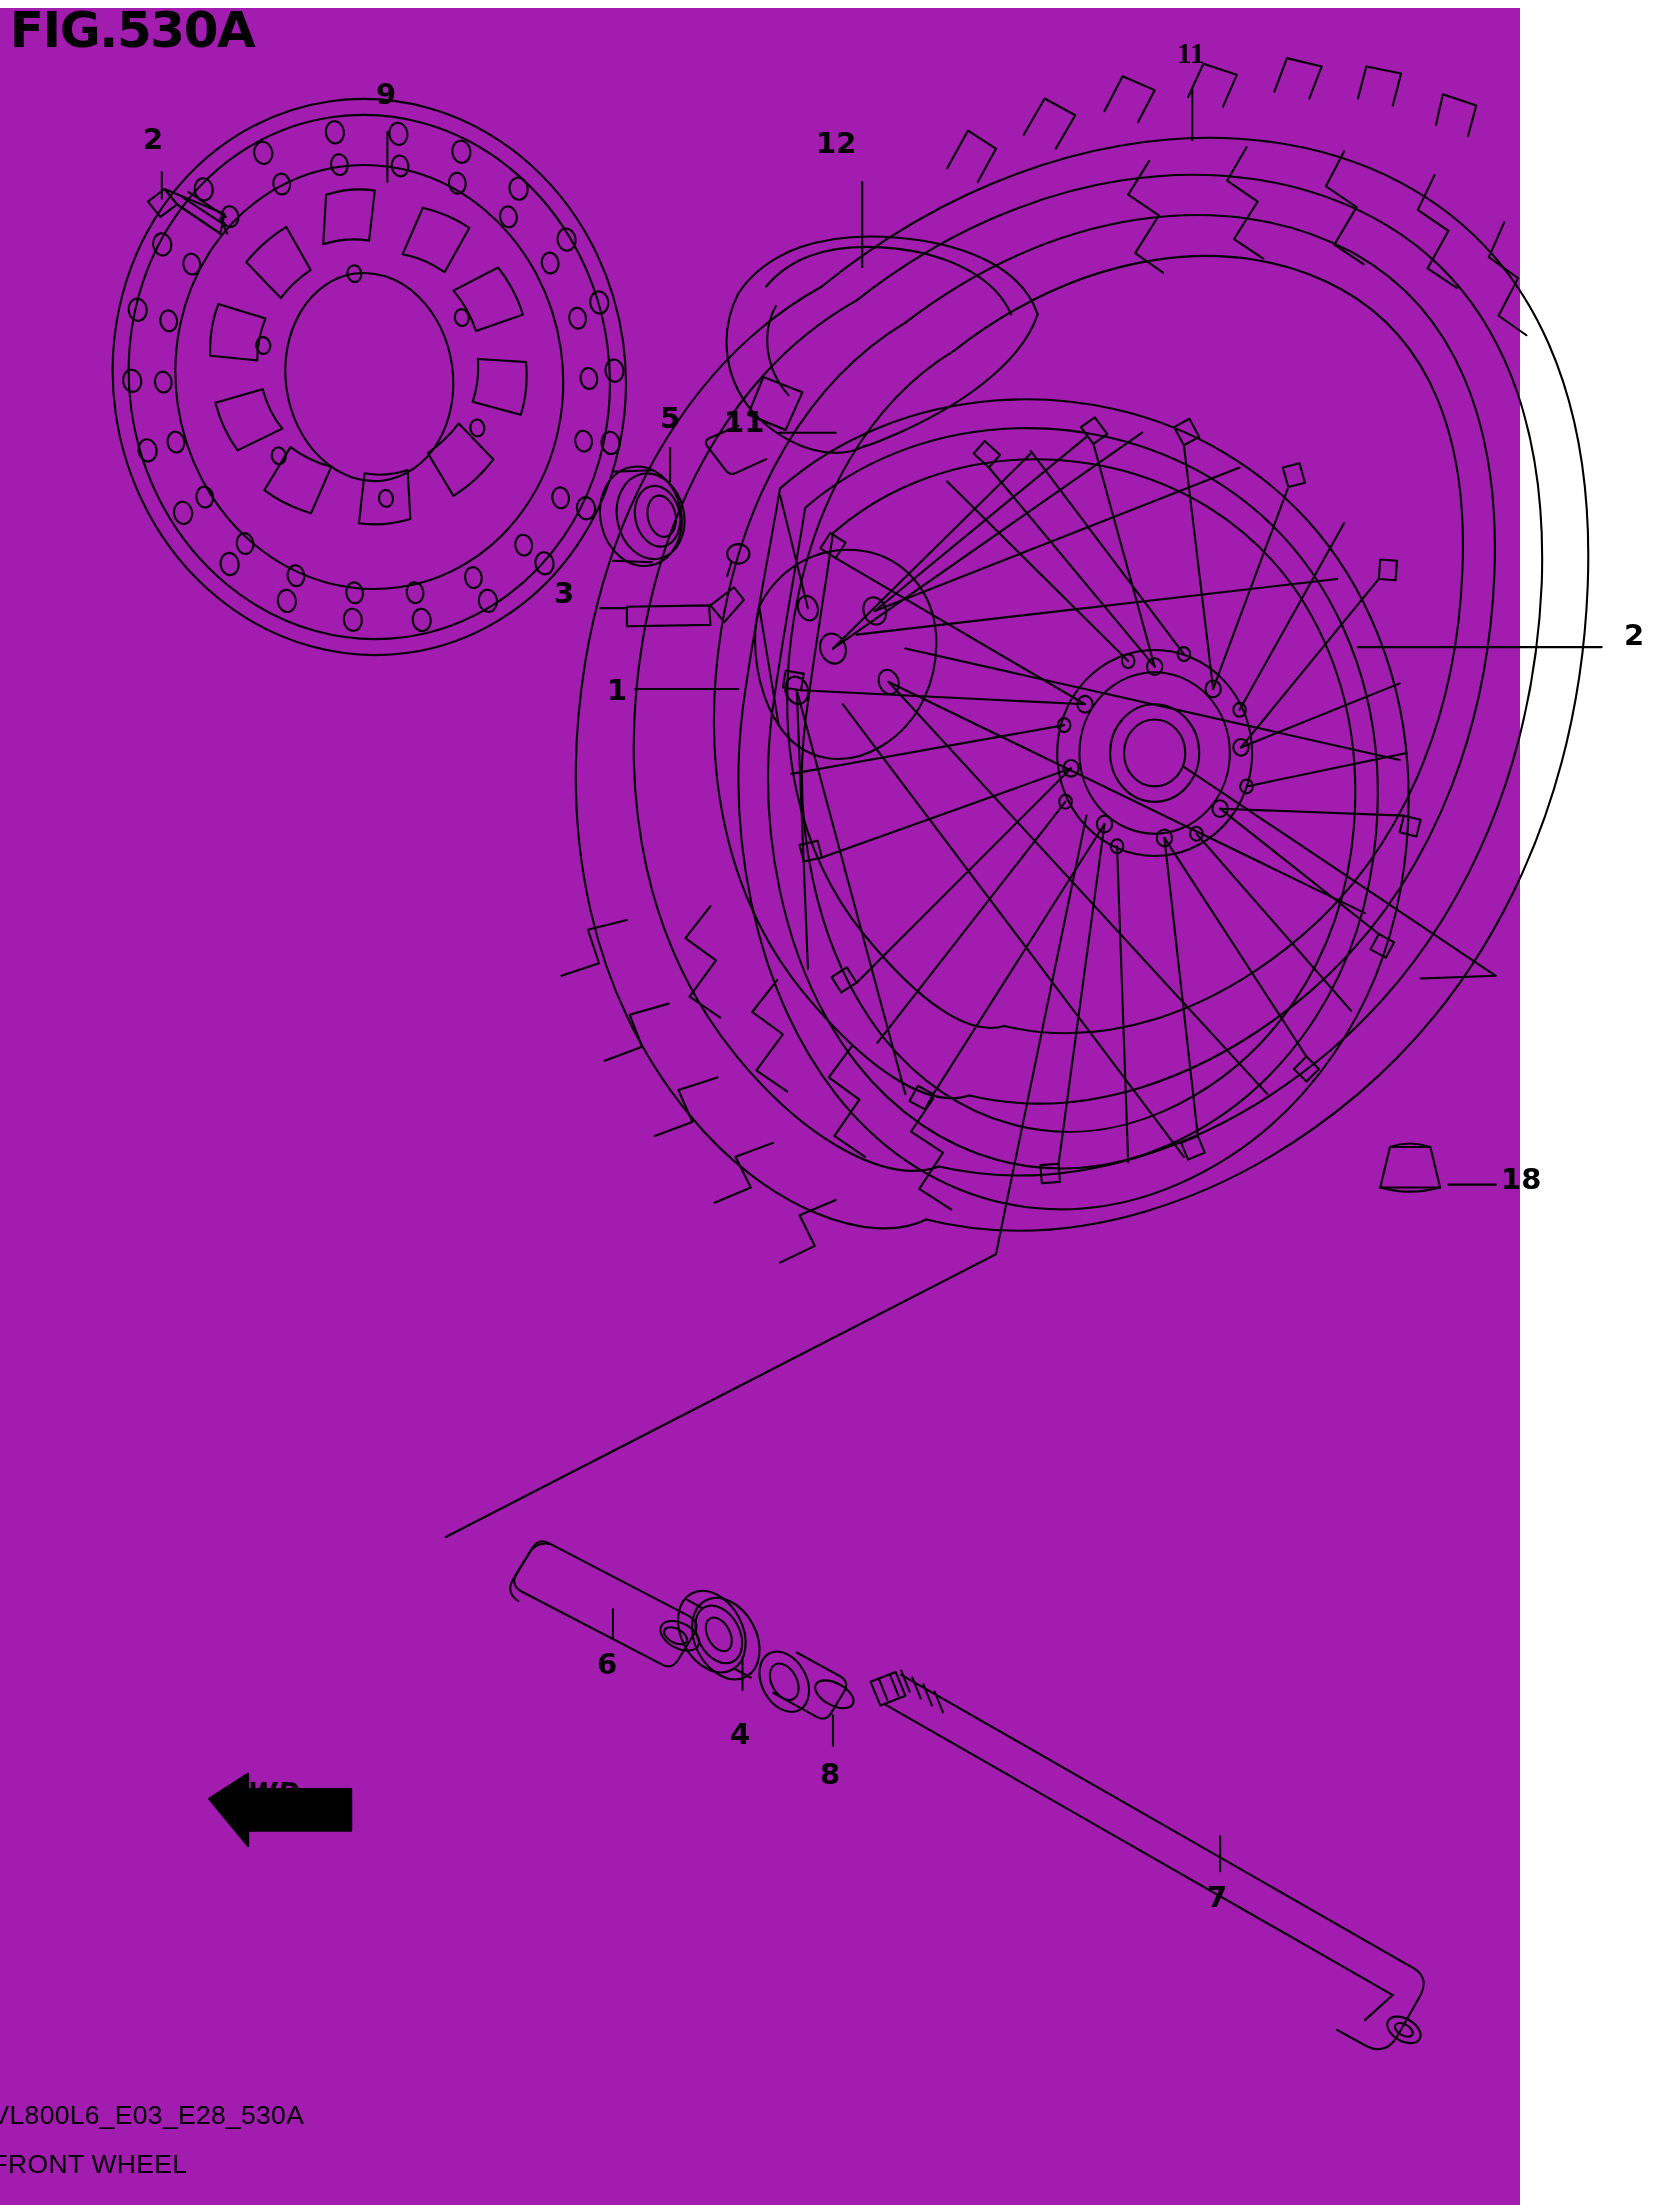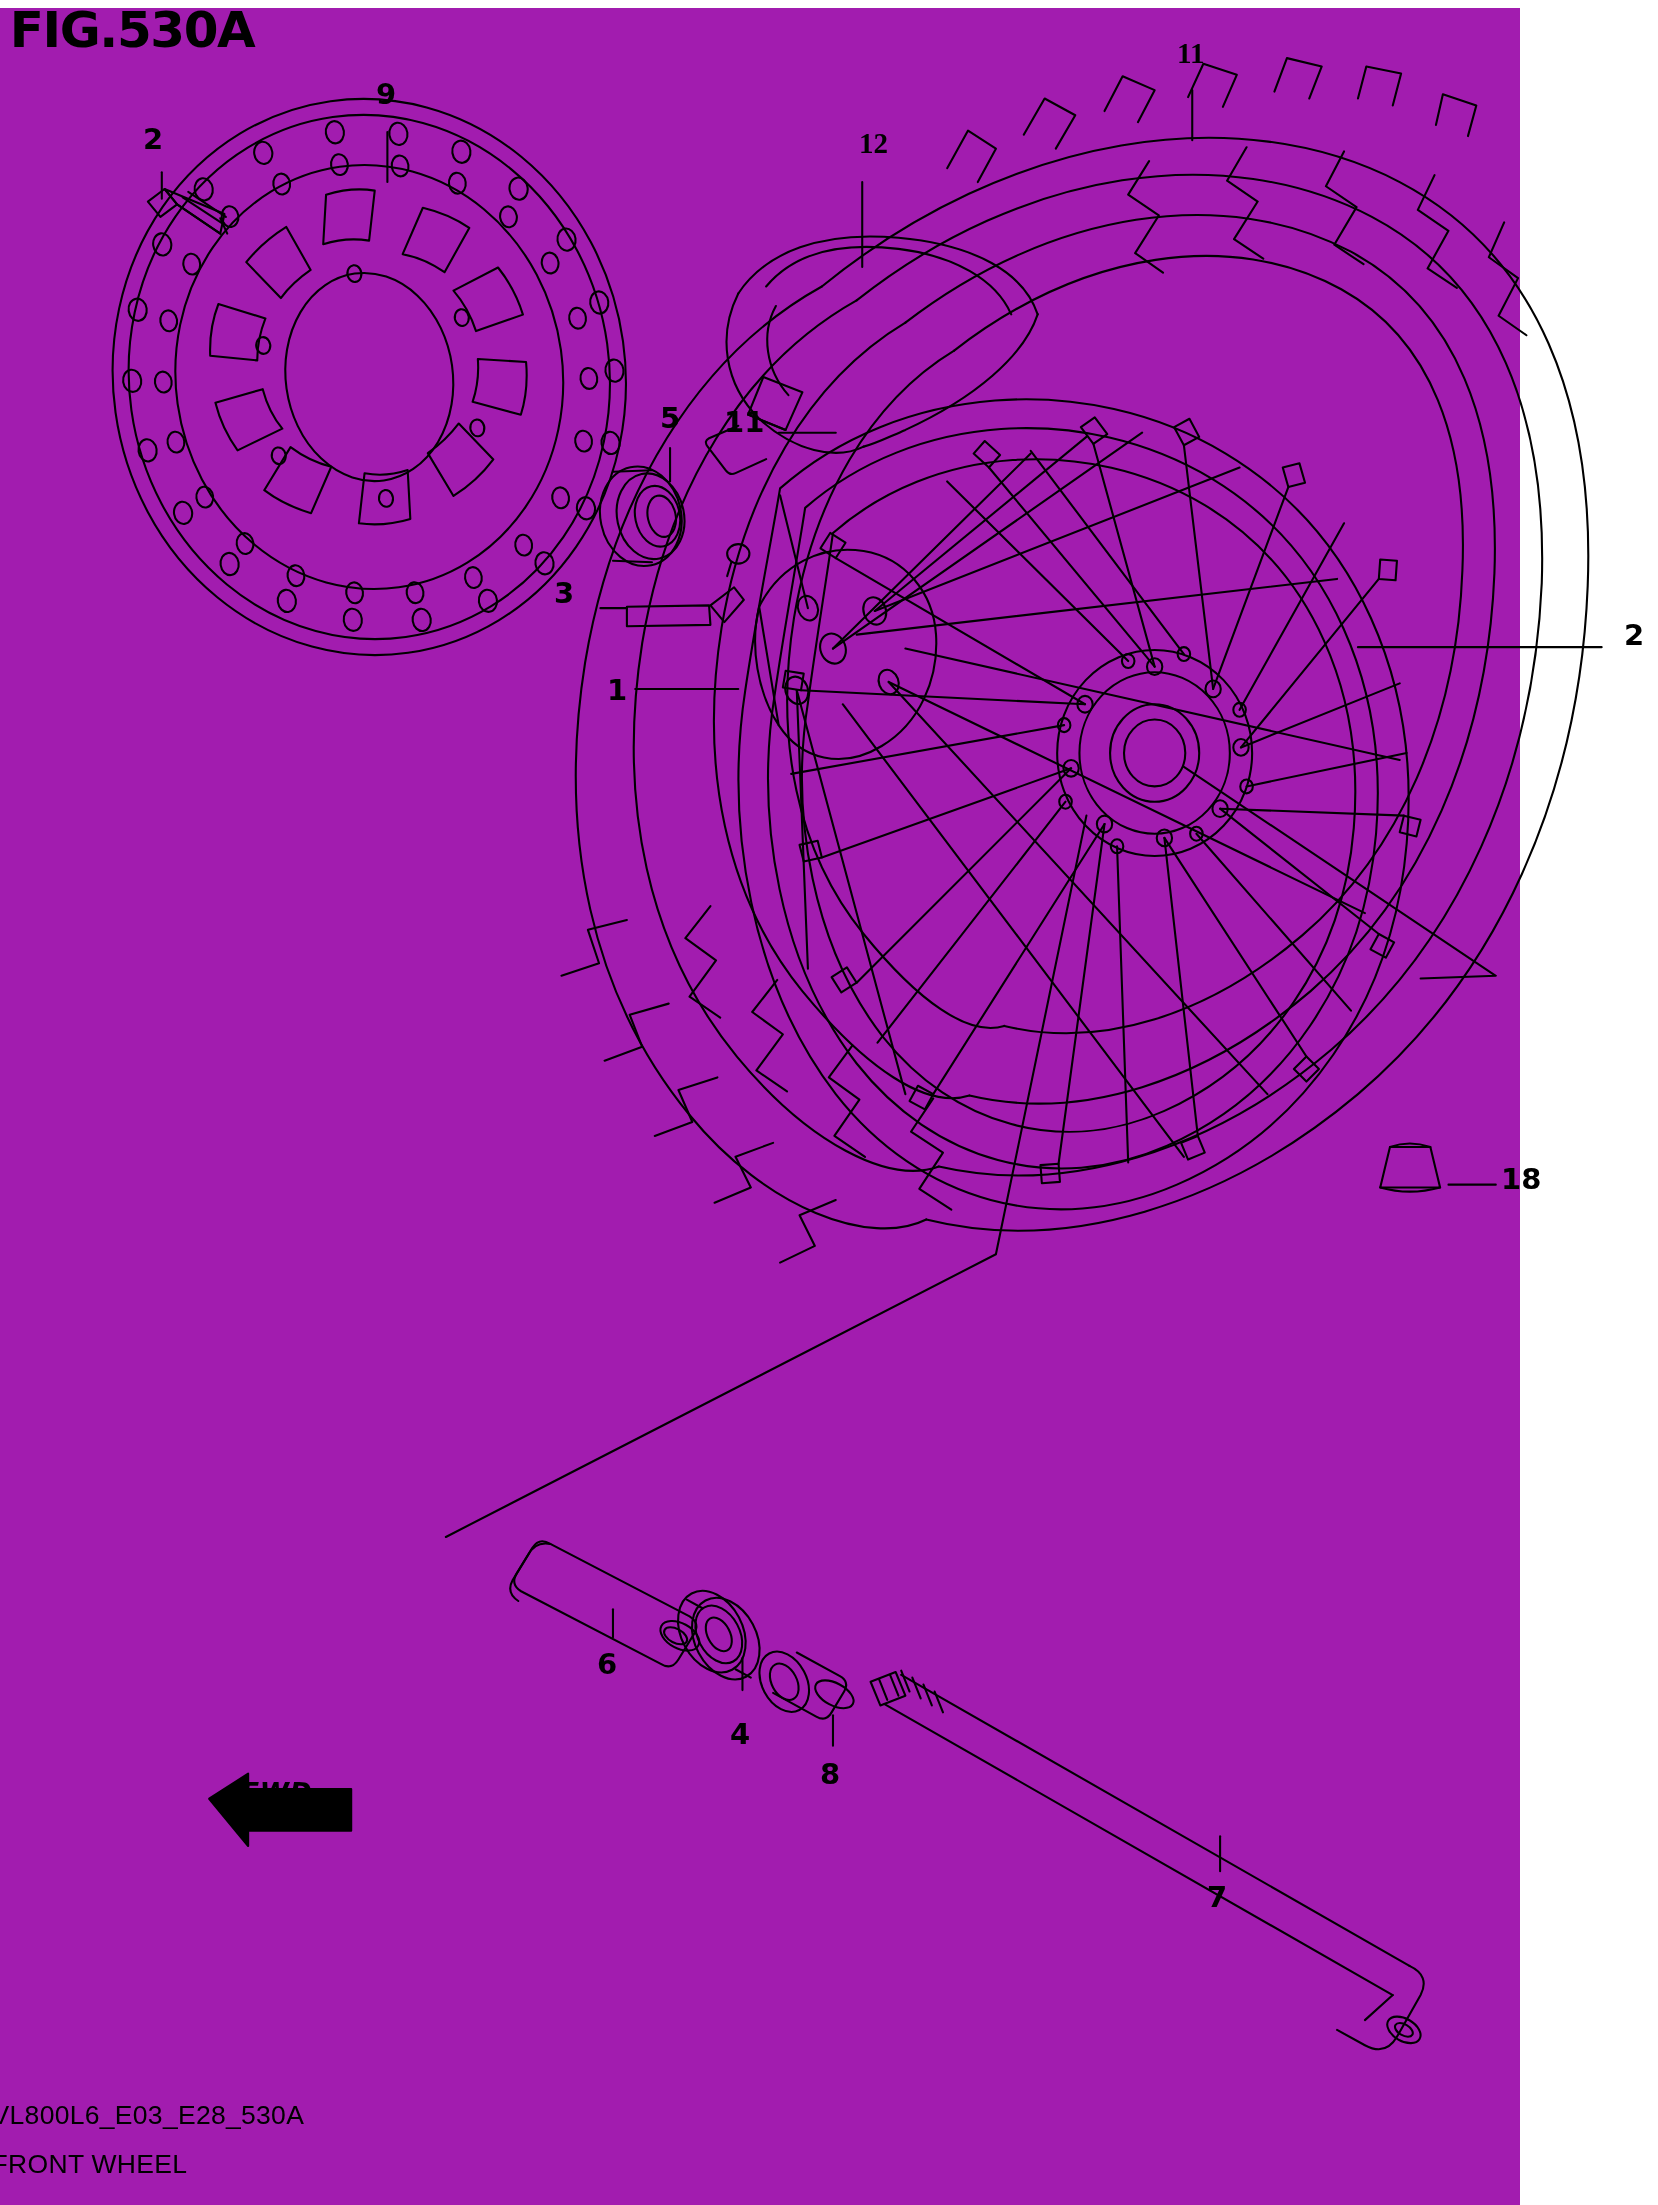--- a/index.html
+++ b/index.html
@@ -440,34 +440,34 @@
 
       <g fill="#000" stroke="#000" stroke-width="3">
         <path d="M300 2572 l56 -36 l0 22 l148 0 l0 60 l-148 0 l0 22 z"></path>
       </g>
       <g fill="#fff" stroke="none">
         <path d="M300 2572 l56 -36 l0 22 l-34 0 z" opacity="0"></path>
       </g>
     </g>
   </svg>
 
-  <div class="fwd-text" style="left:241px; top:1769px;text-decoration:underline;">FWD</div>
+  <div class="fwd-text" style="left:229px; top:1769px;text-decoration:underline;">FWD</div>
 
   <div class="callout" style="left:607px;  top:668px;">1</div>
   <div class="callout" style="left:1624px; top:613px;">2</div>
   <div class="callout" style="left:554px;  top:571px;">3</div>
   <div class="callout" style="left:730px; top:1712px;">4</div>
   <div class="callout" style="left:660px;  top:396px;">5</div>
   <div class="callout" style="left:597px;  top:1642px;">6</div>
   <div class="callout" style="left:1207px; top:1875px;">7</div>
   <div class="callout" style="left:820px; top:1752px;">8</div>
   <div class="callout" style="left:376px;  top:72px;">9</div>
   <div class="callout" style="left:143px;  top:117px;">2</div>
   <div class="callout" style="left:1177px; top:31px;font-family:Liberation Serif, serif;">11</div>
-  <div class="callout" style="left:859px; top:121px;font-family:Liberation Serif, serif;">12</div>
+  <div class="callout" style="left:816px; top:121px;">12</div>
   <div class="callout" style="left:724px; top:400px;">11</div>
   <div class="callout" style="left:1501px; top:1157px;">18</div>
 
   <div class="footer-line" id="footer-code">VL800L6_E03_E28_530A</div>
   <div class="footer-line" id="footer-name">FRONT WHEEL</div>
 
 </div>
 
 
 </body></html>

